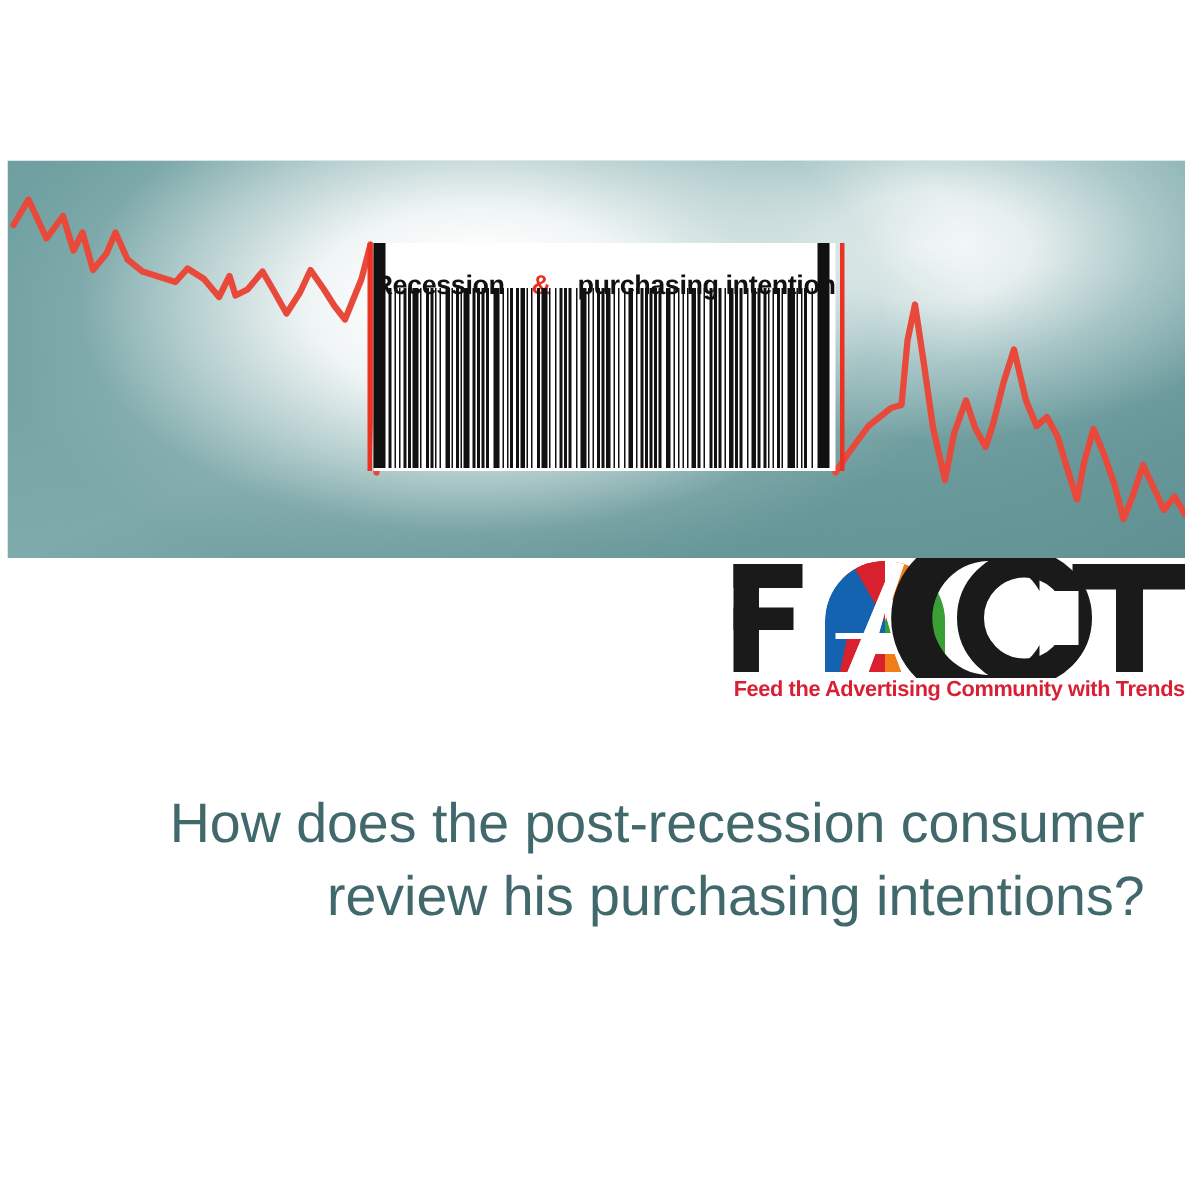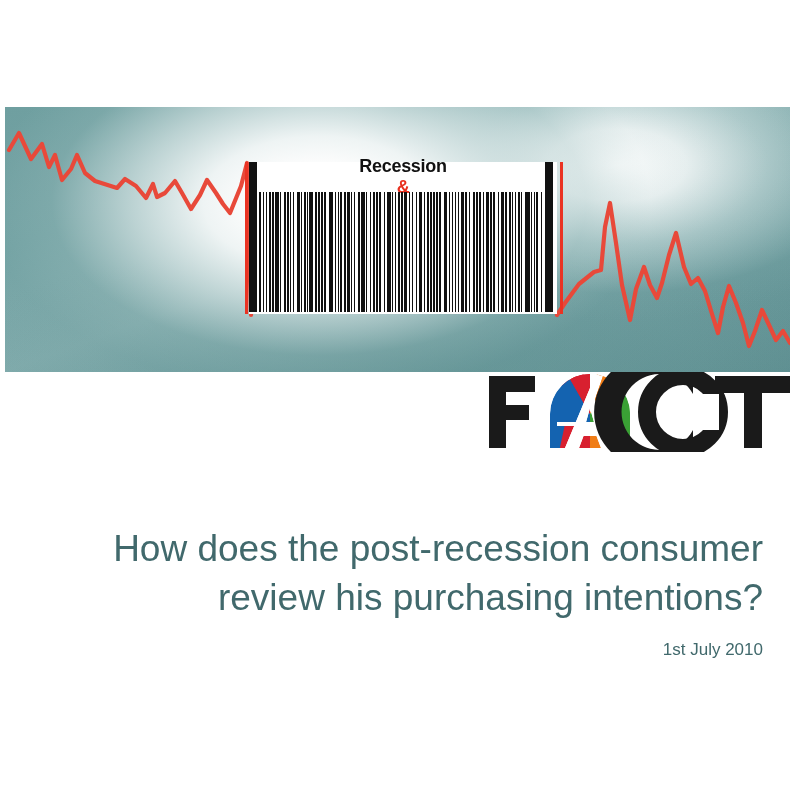--- a/index.html
+++ b/index.html
@@ -62,33 +62,32 @@
     position: absolute;
     left: 4px;
     top: 0;
     width: 308px;
     height: 152px;
     background: #ffffff;
   }
   #barcode-title {
     position: absolute;
     left: 4px;
-    top: 0px;
+    top: 13px;
     width: 308px;
     height: 30px;
     display: flex;
     align-items: center;
-    justify-content: center;
+    justify-content: space-between;
     white-space: nowrap;
     font-family: "Liberation Sans", sans-serif;
     font-weight: bold;
     font-size: 18px;
     letter-spacing: -0.3px;
     color: #111111;
-    flex-direction: column;
   }
   #barcode-title .amp { color: #e8301f; padding: 0 2px; }
 
   .guard {
     position: absolute;
     background: #111111;
   }
   #guard-left  { left: 4px;   top: 0;   width: 8px; height: 150px; }
   #guard-right { left: 300px; top: 0;   width: 8px; height: 150px; }
 
@@ -167,20 +166,21 @@
   <div id="barcode">
     <div id="barcode-redline-left"></div>
     <div id="barcode-redline-right"></div>
     <div id="barcode-plate"></div>
     <div class="guard" id="guard-left"></div>
     <div class="guard" id="guard-right"></div>
 
     <div id="barcode-title">
       <span>Recession</span>
       <span class="amp">&amp;</span>
+      <span>purchasing intention</span>
     </div>
 
     <div id="barcode-bars">
         <div class="bar" style="left: 0px; width: 2.42217px; background: rgb(17, 17, 17);"></div>
         <div class="bar" style="left: 4.23881px; width: 1.21109px; background: rgb(17, 17, 17);"></div>
         <div class="bar" style="left: 6.66098px; width: 1.21109px; background: rgb(17, 17, 17);"></div>
         <div class="bar" style="left: 10.2942px; width: 1.81663px; background: rgb(17, 17, 17);"></div>
         <div class="bar" style="left: 13.322px; width: 1.21109px; background: rgb(17, 17, 17);"></div>
         <div class="bar" style="left: 16.3497px; width: 3.63326px; background: rgb(17, 17, 17);"></div>
         <div class="bar" style="left: 21.194px; width: 1.21109px; background: rgb(17, 17, 17);"></div>
@@ -306,19 +306,19 @@
       <rect x="196" y="22" width="36" height="36" fill="#ffffff"></rect>
       <path fill="#1a1a1a" d="M214,16 L232,16 L232,28 L214,28 Z M214,52 L232,52 L232,64 L214,64 Z" opacity="0"></path>
     </g>
 
     <g fill="#1a1a1a">
       <rect x="228" y="4" width="75" height="17"></rect>
       <rect x="257" y="4" width="18" height="72"></rect>
     </g>
   </svg>
 
+  <div id="logo-tagline">Feed the Advertising Community with Trends</div>
 </div>
 
 <div id="title-block">
   <h1 id="deck-title">How does the post-recession consumer
 review his purchasing intentions?</h1>
-  <div id="deck-date">1st July 2010</div>
 </div>
 
 </body></html>

